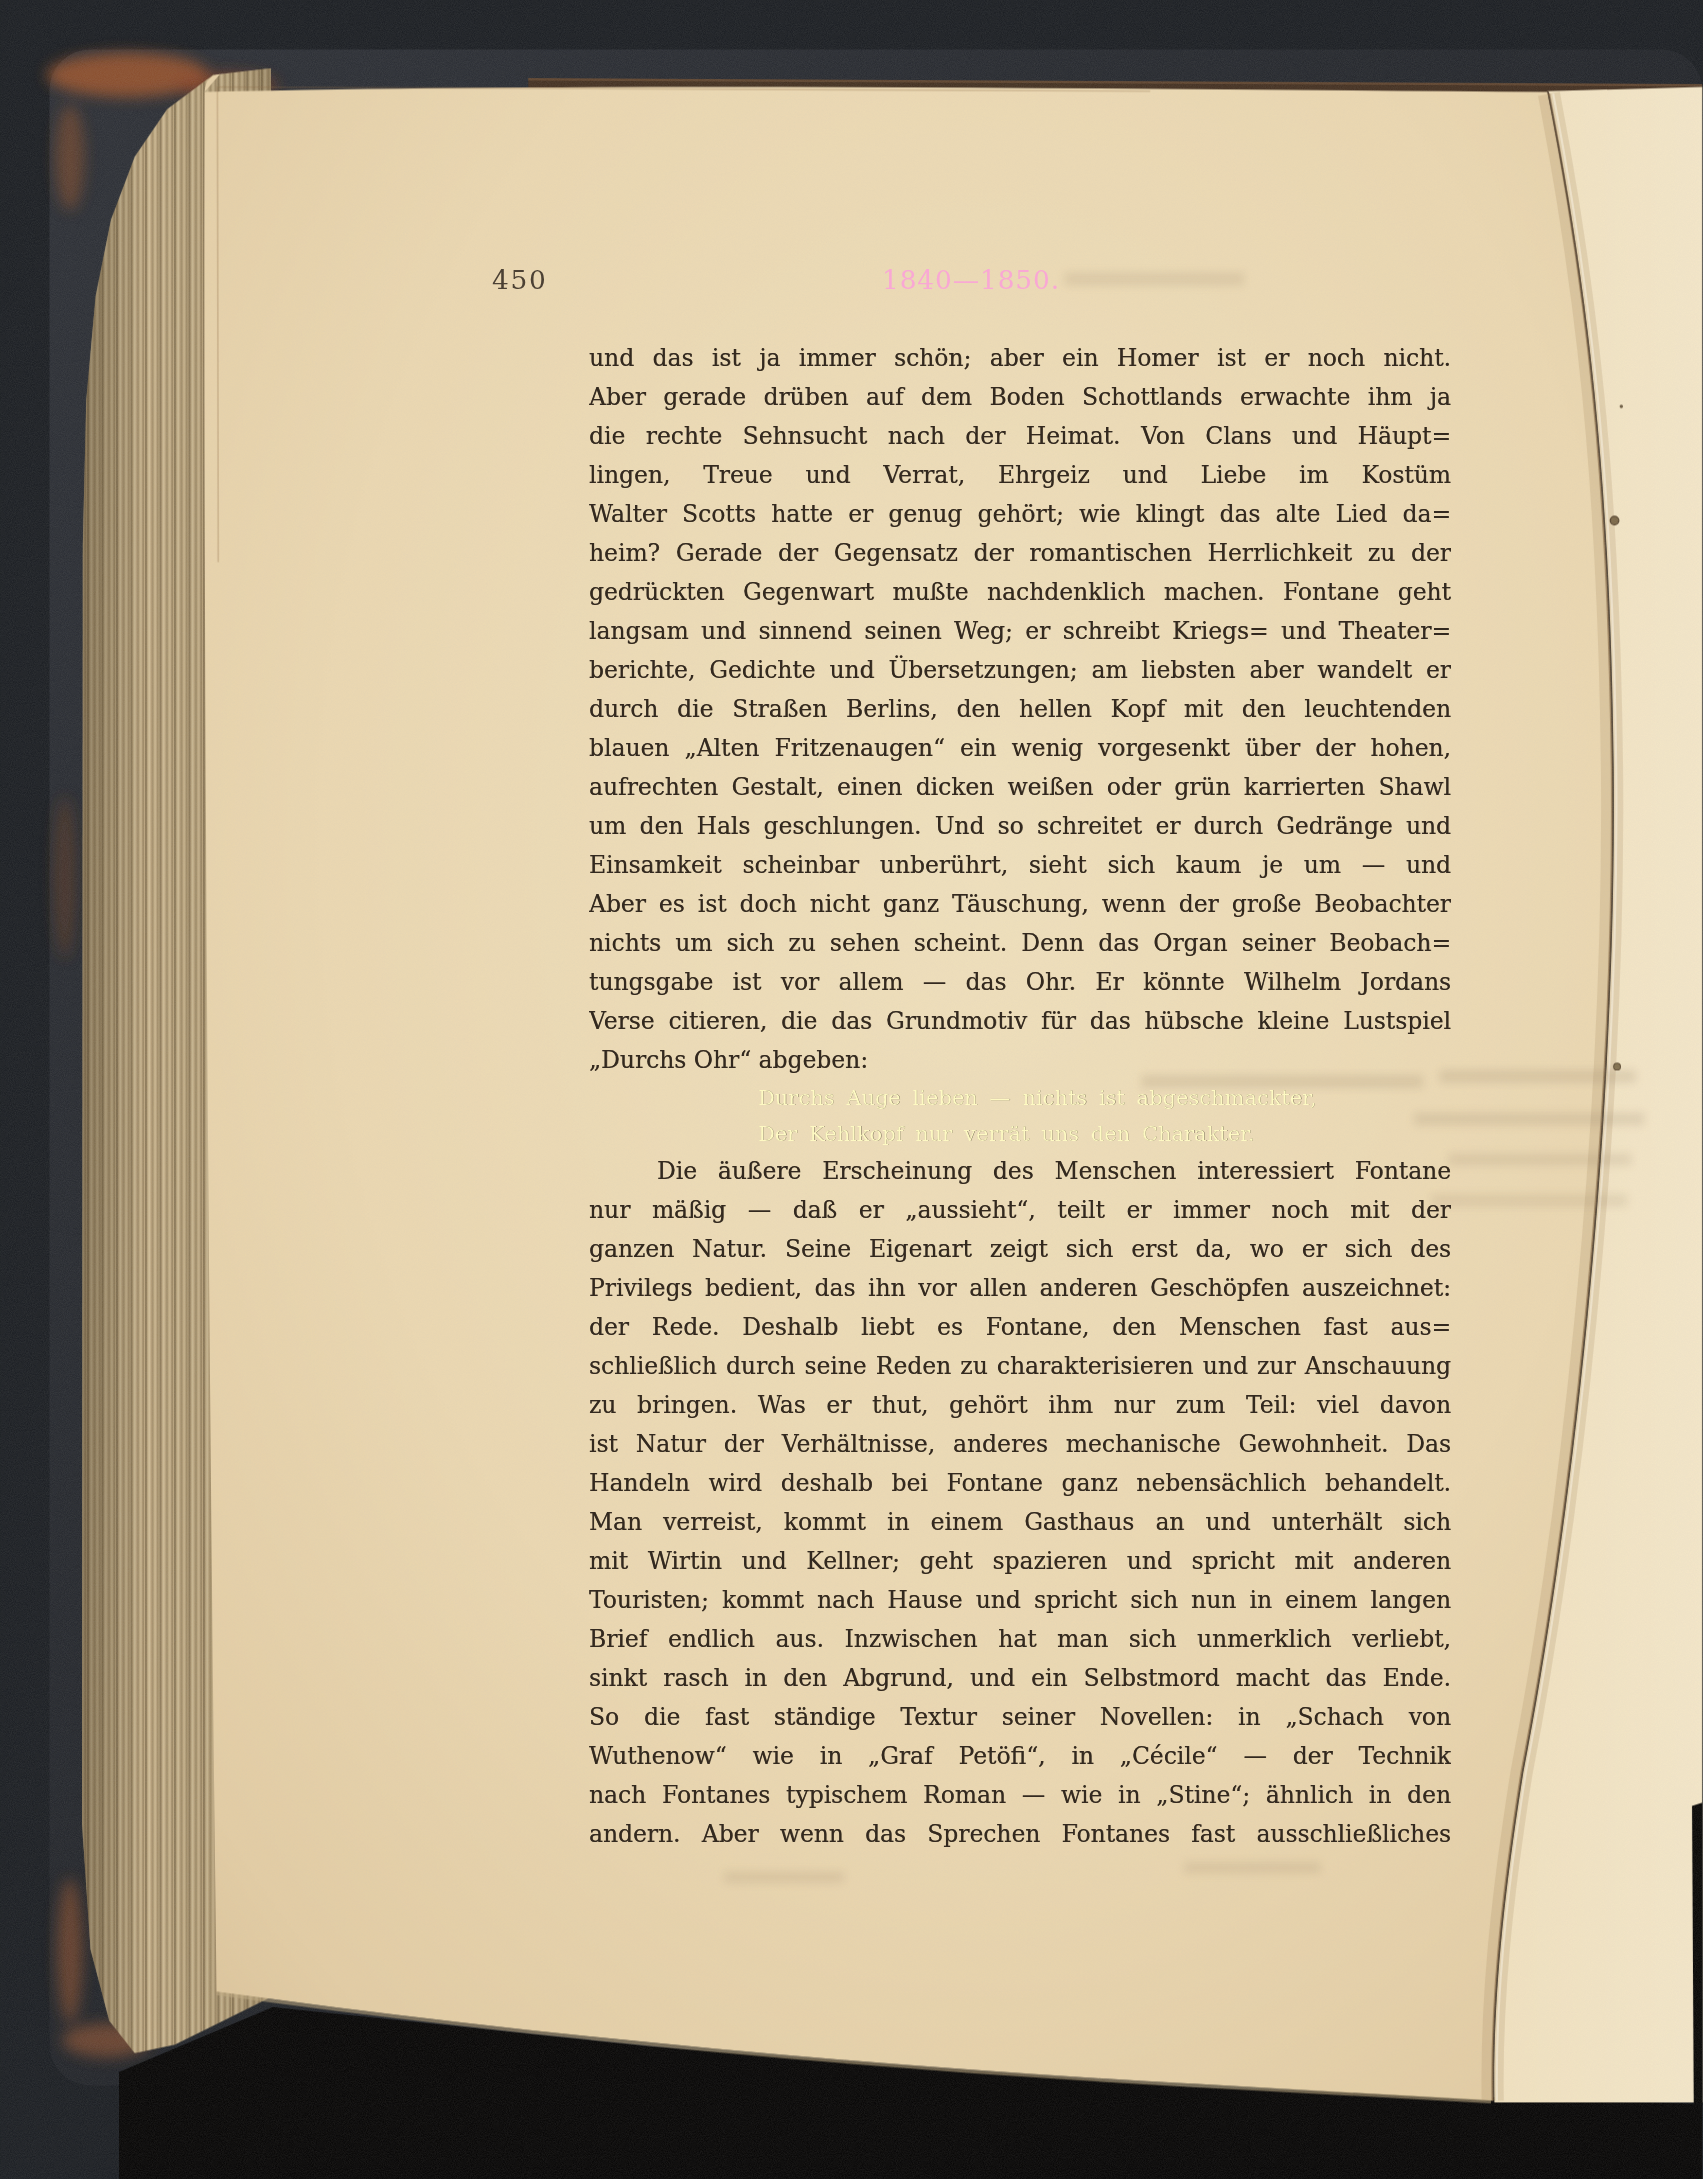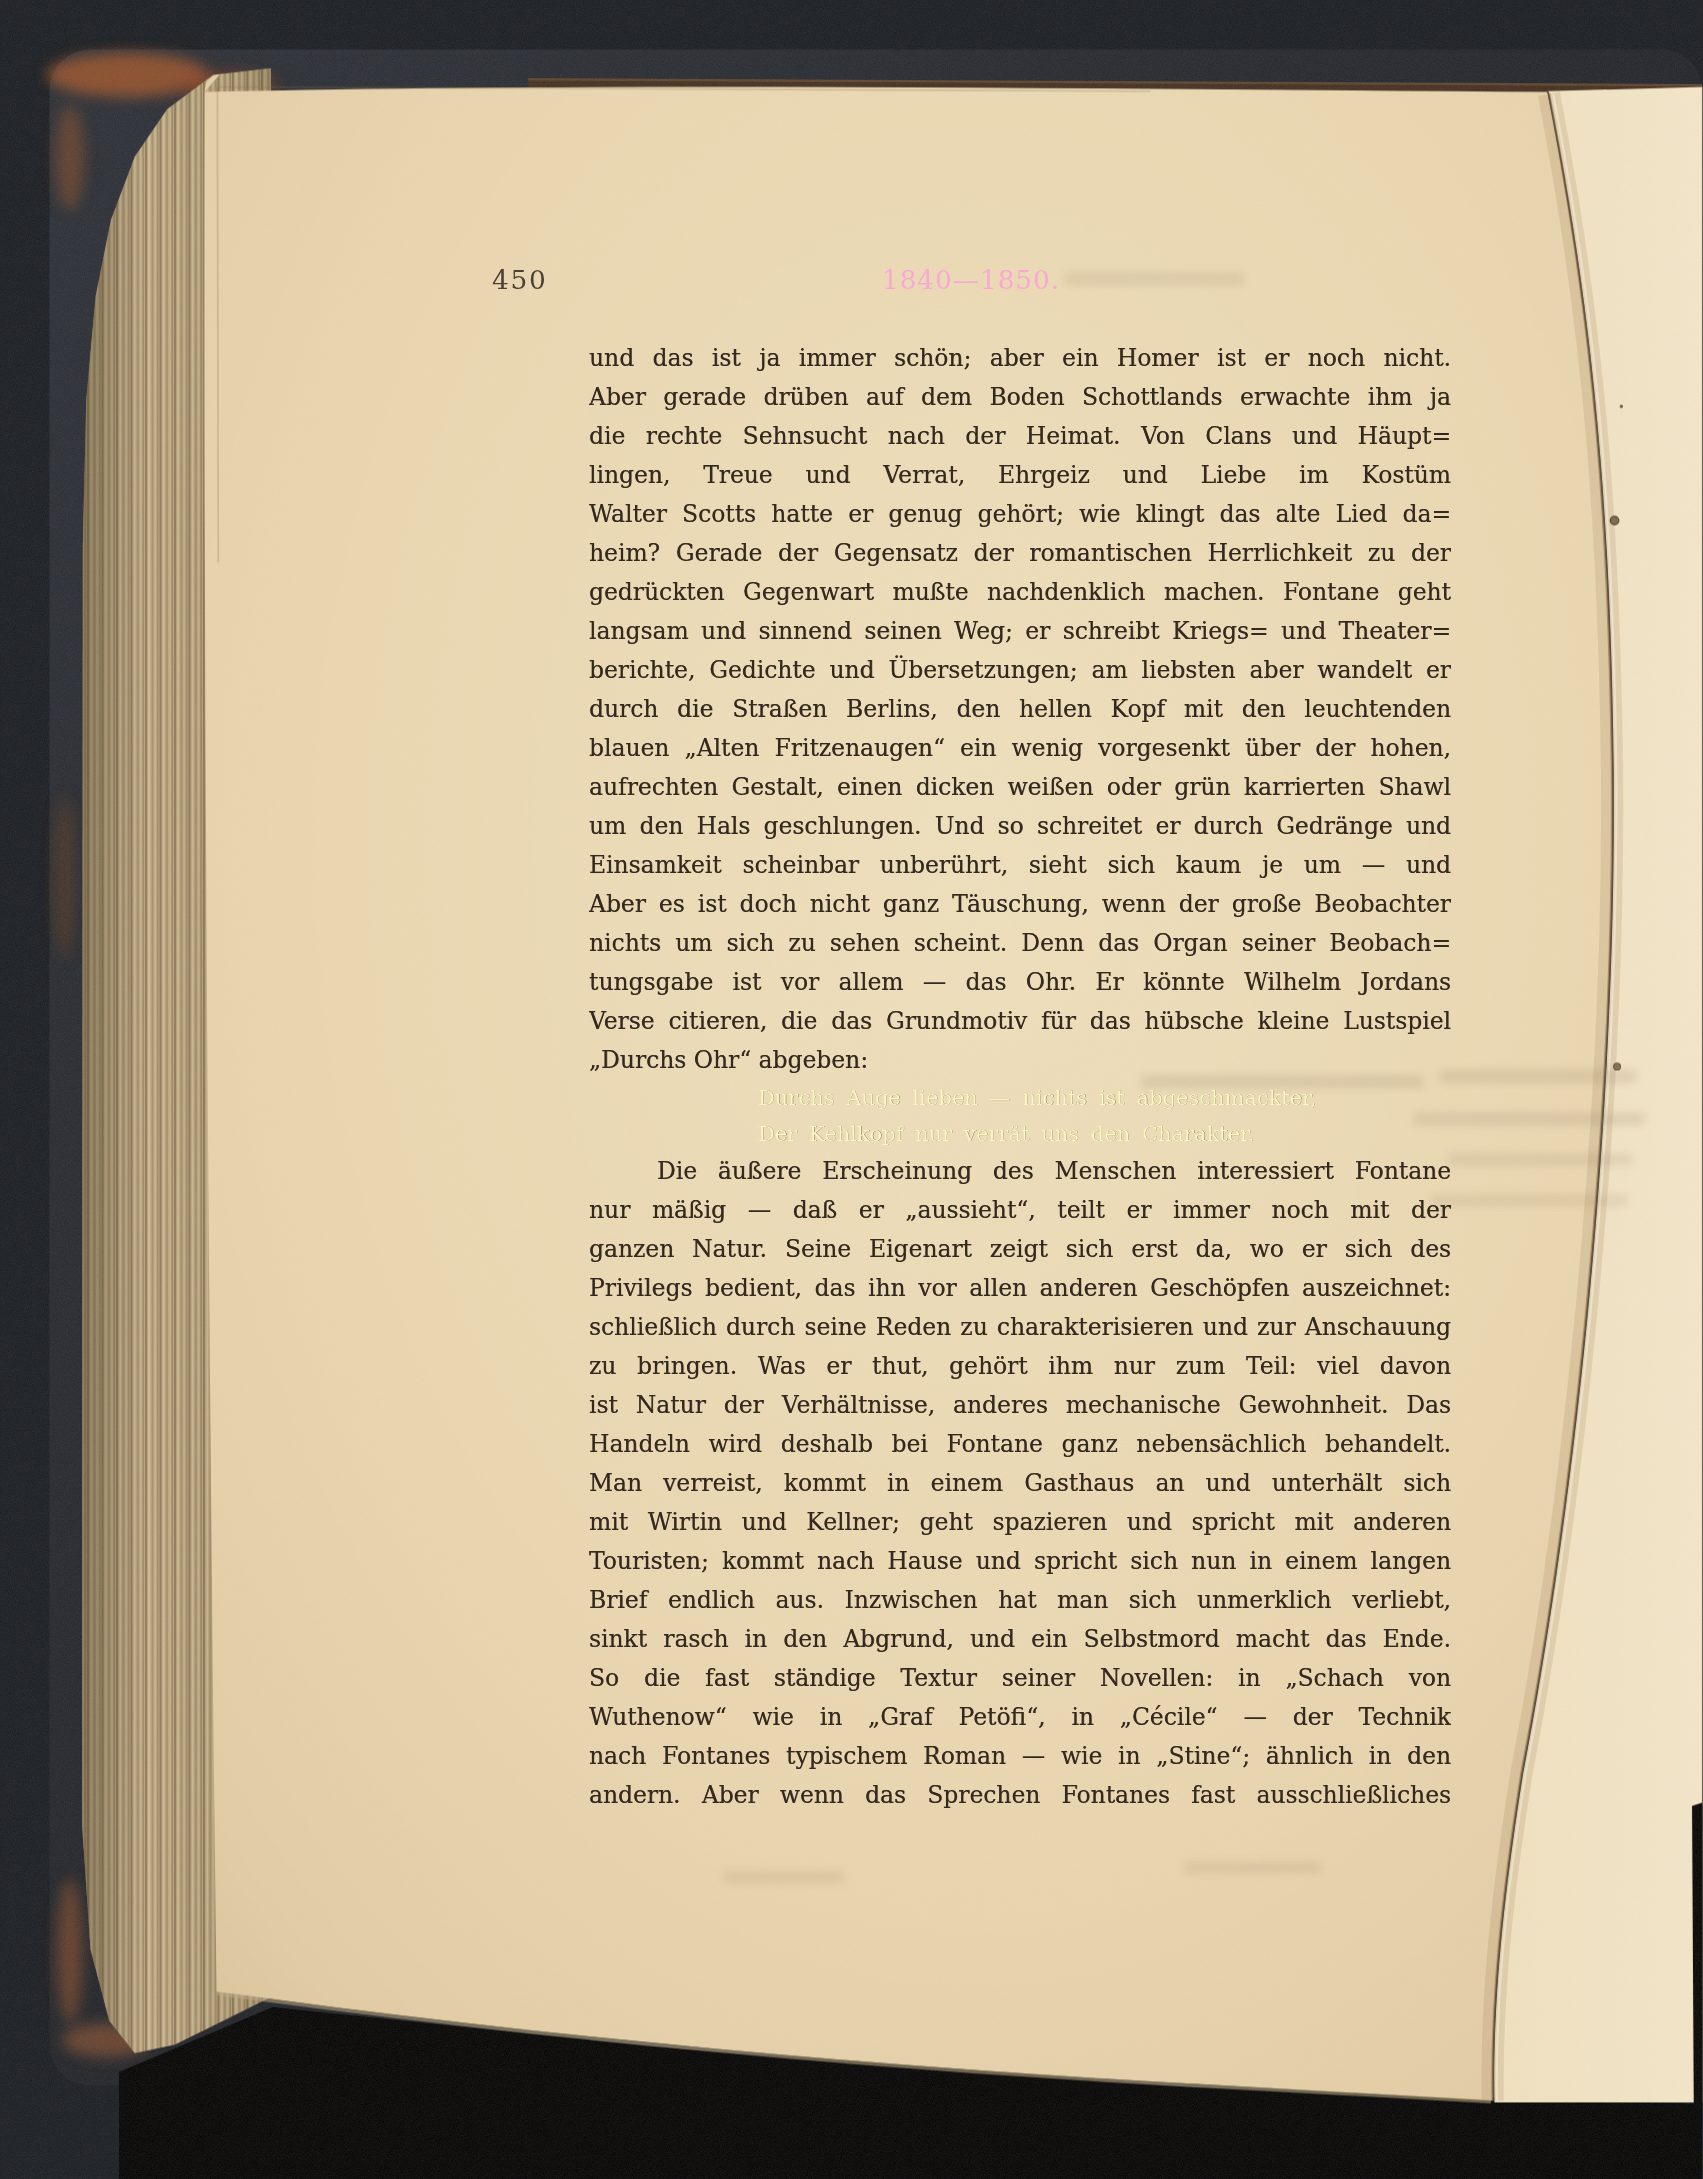--- a/index.html
+++ b/index.html
@@ -178,20 +178,21 @@
       <div class="line body">nichts um sich zu sehen scheint. Denn das Organ seiner Beobach=</div>
       <div class="line body">tungsgabe ist vor allem — das Ohr. Er könnte Wilhelm Jordans</div>
       <div class="line body">Verse citieren, die das Grundmotiv für das hübsche kleine Lustspiel</div>
       <div class="line body body-end">„Durchs Ohr“ abgeben:</div>
       <div class="line quote">Durchs Auge lieben — nichts ist abgeschmackter,</div>
       <div class="line quote">Der Kehlkopf nur verrät uns den Charakter.</div>
       <div class="line body body-indent">Die äußere Erscheinung des Menschen interessiert Fontane</div>
       <div class="line body">nur mäßig — daß er „aussieht“, teilt er immer noch mit der</div>
       <div class="line body">ganzen Natur. Seine Eigenart zeigt sich erst da, wo er sich des</div>
       <div class="line body">Privilegs bedient, das ihn vor allen anderen Geschöpfen auszeichnet:</div>
+      <div class="line body">der Rede. Deshalb liebt es Fontane, den Menschen fast aus=</div>
       <div class="line body">schließlich durch seine Reden zu charakterisieren und zur Anschauung</div>
       <div class="line body">zu bringen. Was er thut, gehört ihm nur zum Teil: viel davon</div>
       <div class="line body">ist Natur der Verhältnisse, anderes mechanische Gewohnheit. Das</div>
       <div class="line body">Handeln wird deshalb bei Fontane ganz nebensächlich behandelt.</div>
       <div class="line body">Man verreist, kommt in einem Gasthaus an und unterhält sich</div>
       <div class="line body">mit Wirtin und Kellner; geht spazieren und spricht mit anderen</div>
       <div class="line body">Touristen; kommt nach Hause und spricht sich nun in einem langen</div>
       <div class="line body">Brief endlich aus. Inzwischen hat man sich unmerklich verliebt,</div>
       <div class="line body">sinkt rasch in den Abgrund, und ein Selbstmord macht das Ende.</div>
       <div class="line body">So die fast ständige Textur seiner Novellen: in „Schach von</div>

